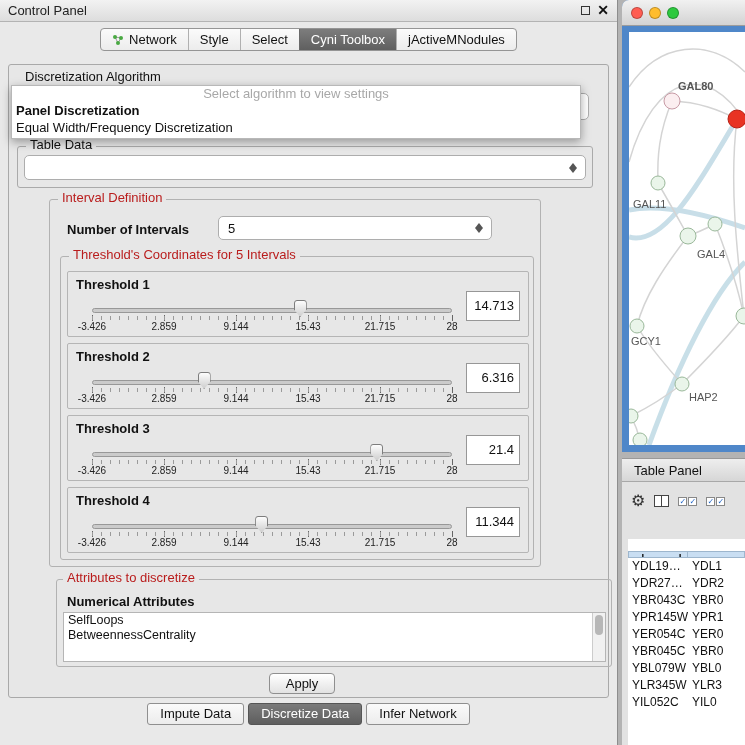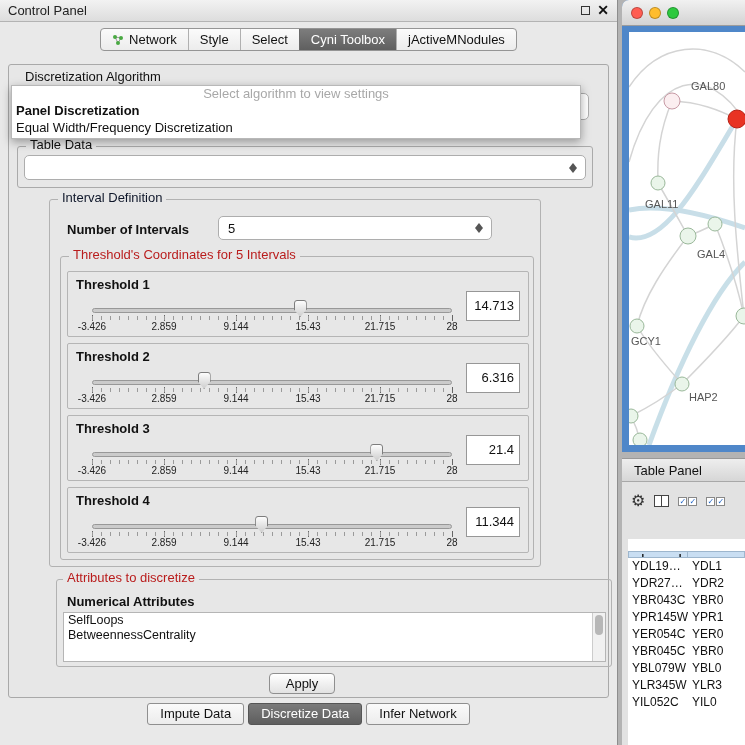--- a/index.html
+++ b/index.html
@@ -22,21 +22,21 @@
   .seg-item { display:flex; align-items:center; gap:5px; padding:0 11px; font-size:13px;
               border-left:1px solid #b0b0b0; color:#111; }
   .seg-item:first-child { border-left:none; }
   .seg-item.active { background:linear-gradient(#7d7d7d,#5f5f5f); color:#fff; border-left-color:#6a6a6a; }
 
   
   .panel-frame { position:absolute; left:8px; top:64px; width:601px; height:634px;
                  border:1px solid #a9a9a9; border-radius:3px; background:#e7e7e7; }
 
   .group-label { position:absolute; font-size:13px; background:#e7e7e7; padding:0 4px; line-height:14px; }
-  .green-t { color:#0f172a; }
+  .green-t { color:#b91c1c; }
   .blue-t  { color:#b91c1c; }
 
   
   .combo { position:absolute; background:#fff; border:1px solid #adadad; border-radius:5px; }
   .combo .val { position:absolute; left:9px; top:0; bottom:0; display:flex; align-items:center;
                 font-size:13px; color:#111; white-space:nowrap; }
   .arrows { position:absolute; right:7px; top:0; bottom:0; width:9px; }
   .arrows::before { content:""; position:absolute; left:0; top:calc(50% - 9px);
                     border:4px solid transparent; border-bottom:5px solid #555; }
   .arrows::after  { content:""; position:absolute; left:0; bottom:calc(50% - 9px);
@@ -339,22 +339,22 @@
         <circle cx="86" cy="192" r="7"></circle>
         <circle cx="8" cy="294" r="7"></circle>
         <circle cx="115" cy="284" r="8"></circle>
         <circle cx="53" cy="352" r="7"></circle>
         <circle cx="2" cy="384" r="7"></circle>
         <circle cx="11" cy="408" r="7"></circle>
       </g>
       <circle cx="43" cy="69" r="8" fill="#fbeef0" stroke="#c79aa5"></circle>
       <circle cx="108" cy="87" r="9" fill="#e83323" stroke="#b52015"></circle>
     </svg>
-    <span class="node-label" style="left:62px; top:48px;">GAL80</span>
-    <span class="node-label" style="left:16px; top:166px;">GAL11</span>
+    <span class="node-label" style="left:49px; top:48px;font-weight:bold;">GAL80</span>
+    <span class="node-label" style="left:4px; top:166px;">GAL11</span>
     <span class="node-label" style="left:68px; top:216px;">GAL4</span>
     <span class="node-label" style="left:2px; top:303px;">GCY1</span>
     <span class="node-label" style="left:60px; top:359px;">HAP2</span>
   </div>
 </div>
 
 <div class="table-panel">
   <div class="tp-header">
     <span class="t">Table Panel</span>
   </div>

